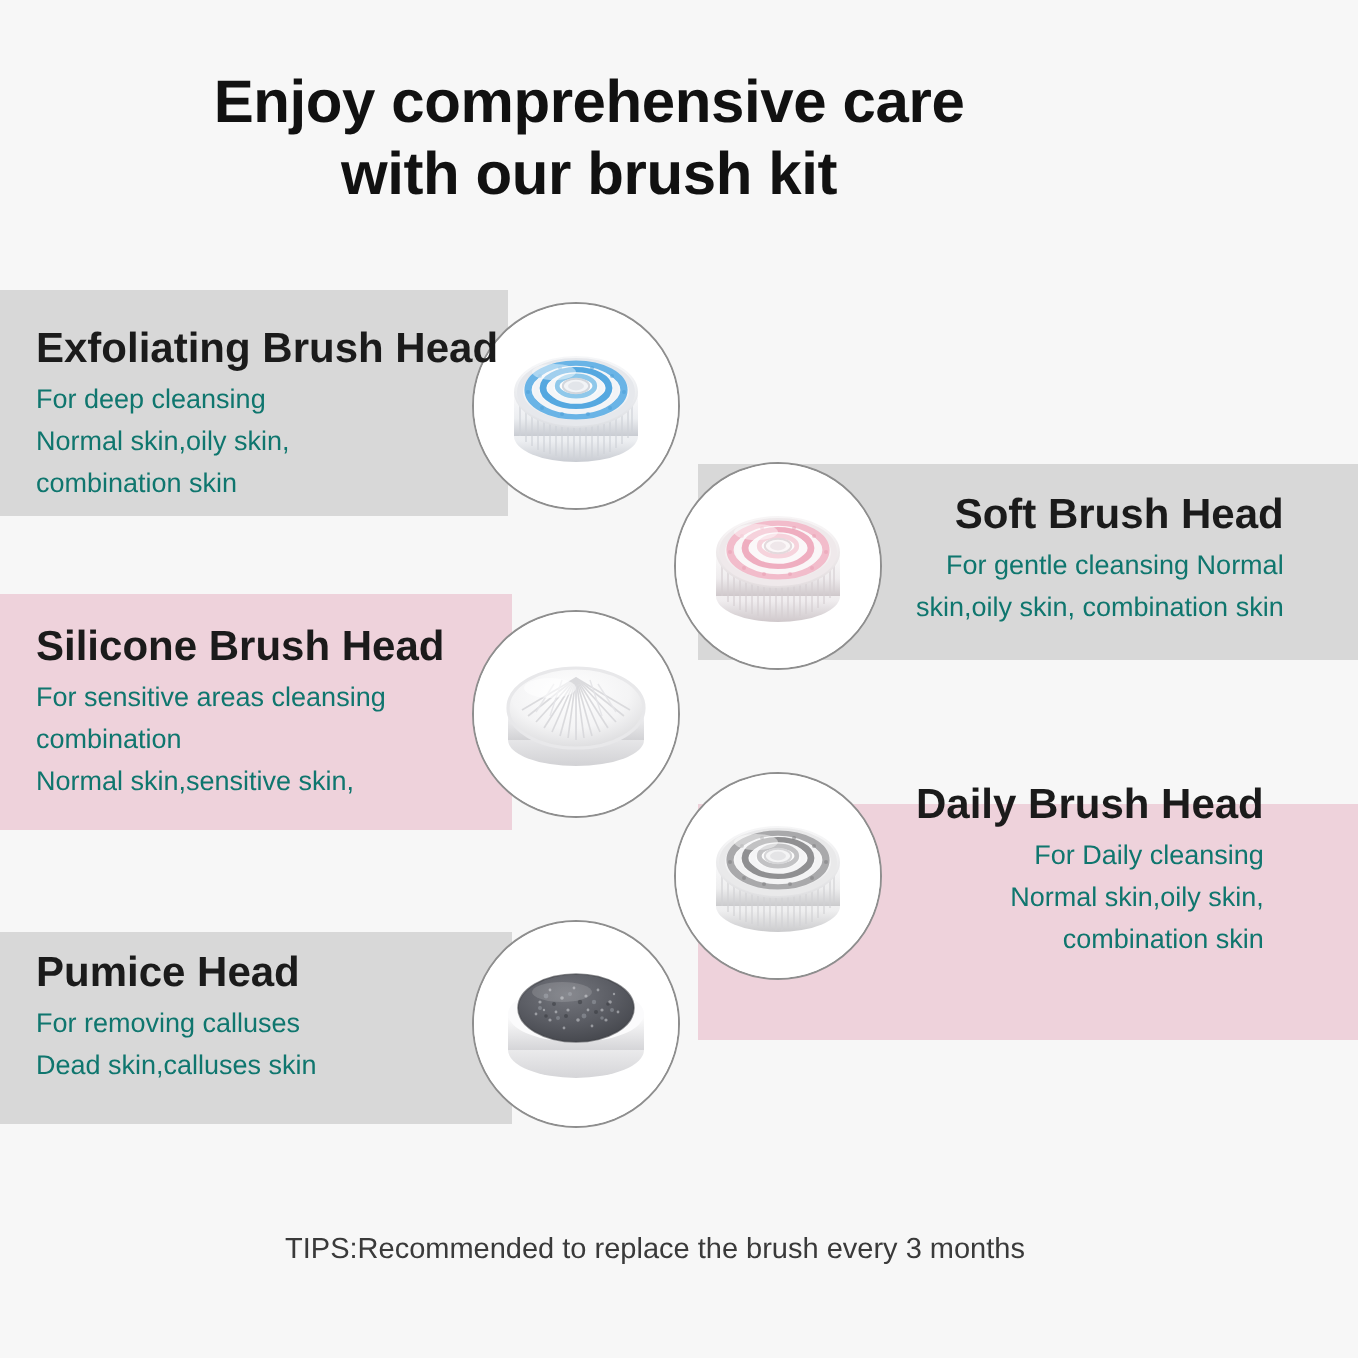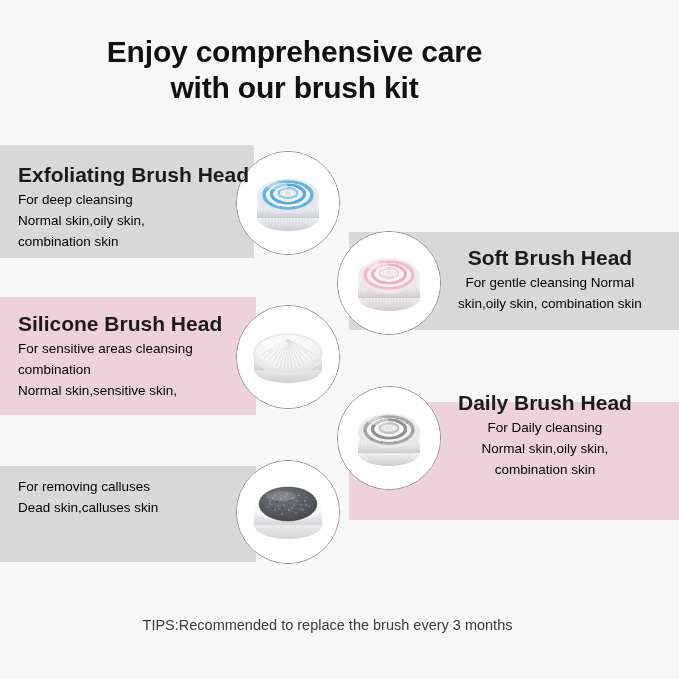--- a/index.html
+++ b/index.html
@@ -71,26 +71,26 @@
   .txt .head {
     font-size: 21px;
     font-weight: bold;
     color: #1b1b1b;
     line-height: 22px;
     margin-bottom: 3px;
     white-space: nowrap;
   }
   .txt .line {
     font-size: 13.5px;
-    color: #000000;
+    color: #0f766e;
     line-height: 21px;
     white-space: nowrap;
   }
   .txt.right .head,
-  .txt.right .line { text-align: center; }
+  .txt.right .line { text-align: right; }
 
   .txt-exfoliating { left: 18px; top: 164px; }
   .txt-soft        { left: 458px; top: 247px; }
   .txt-silicone    { left: 18px; top: 313px; }
   .txt-daily       { left: 458px; top: 392px; }
   .txt-pumice      { left: 18px; top: 476px; }
 
   
   .photo {
     position: absolute;
@@ -473,19 +473,20 @@
   </div>
 
   <div class="txt txt-daily right">
     <div class="head">Daily Brush Head</div>
     <div class="line">For Daily cleansing</div>
     <div class="line">Normal skin,oily skin,</div>
     <div class="line">combination skin</div>
   </div>
 
   <div class="txt txt-pumice">
+    <div class="head">Pumice Head</div>
     <div class="line">For removing calluses</div>
     <div class="line">Dead skin,calluses skin</div>
   </div>
 
   <div class="tips">TIPS:Recommended to replace the brush every 3 months</div>
 
 </div>
 
 </body></html>

